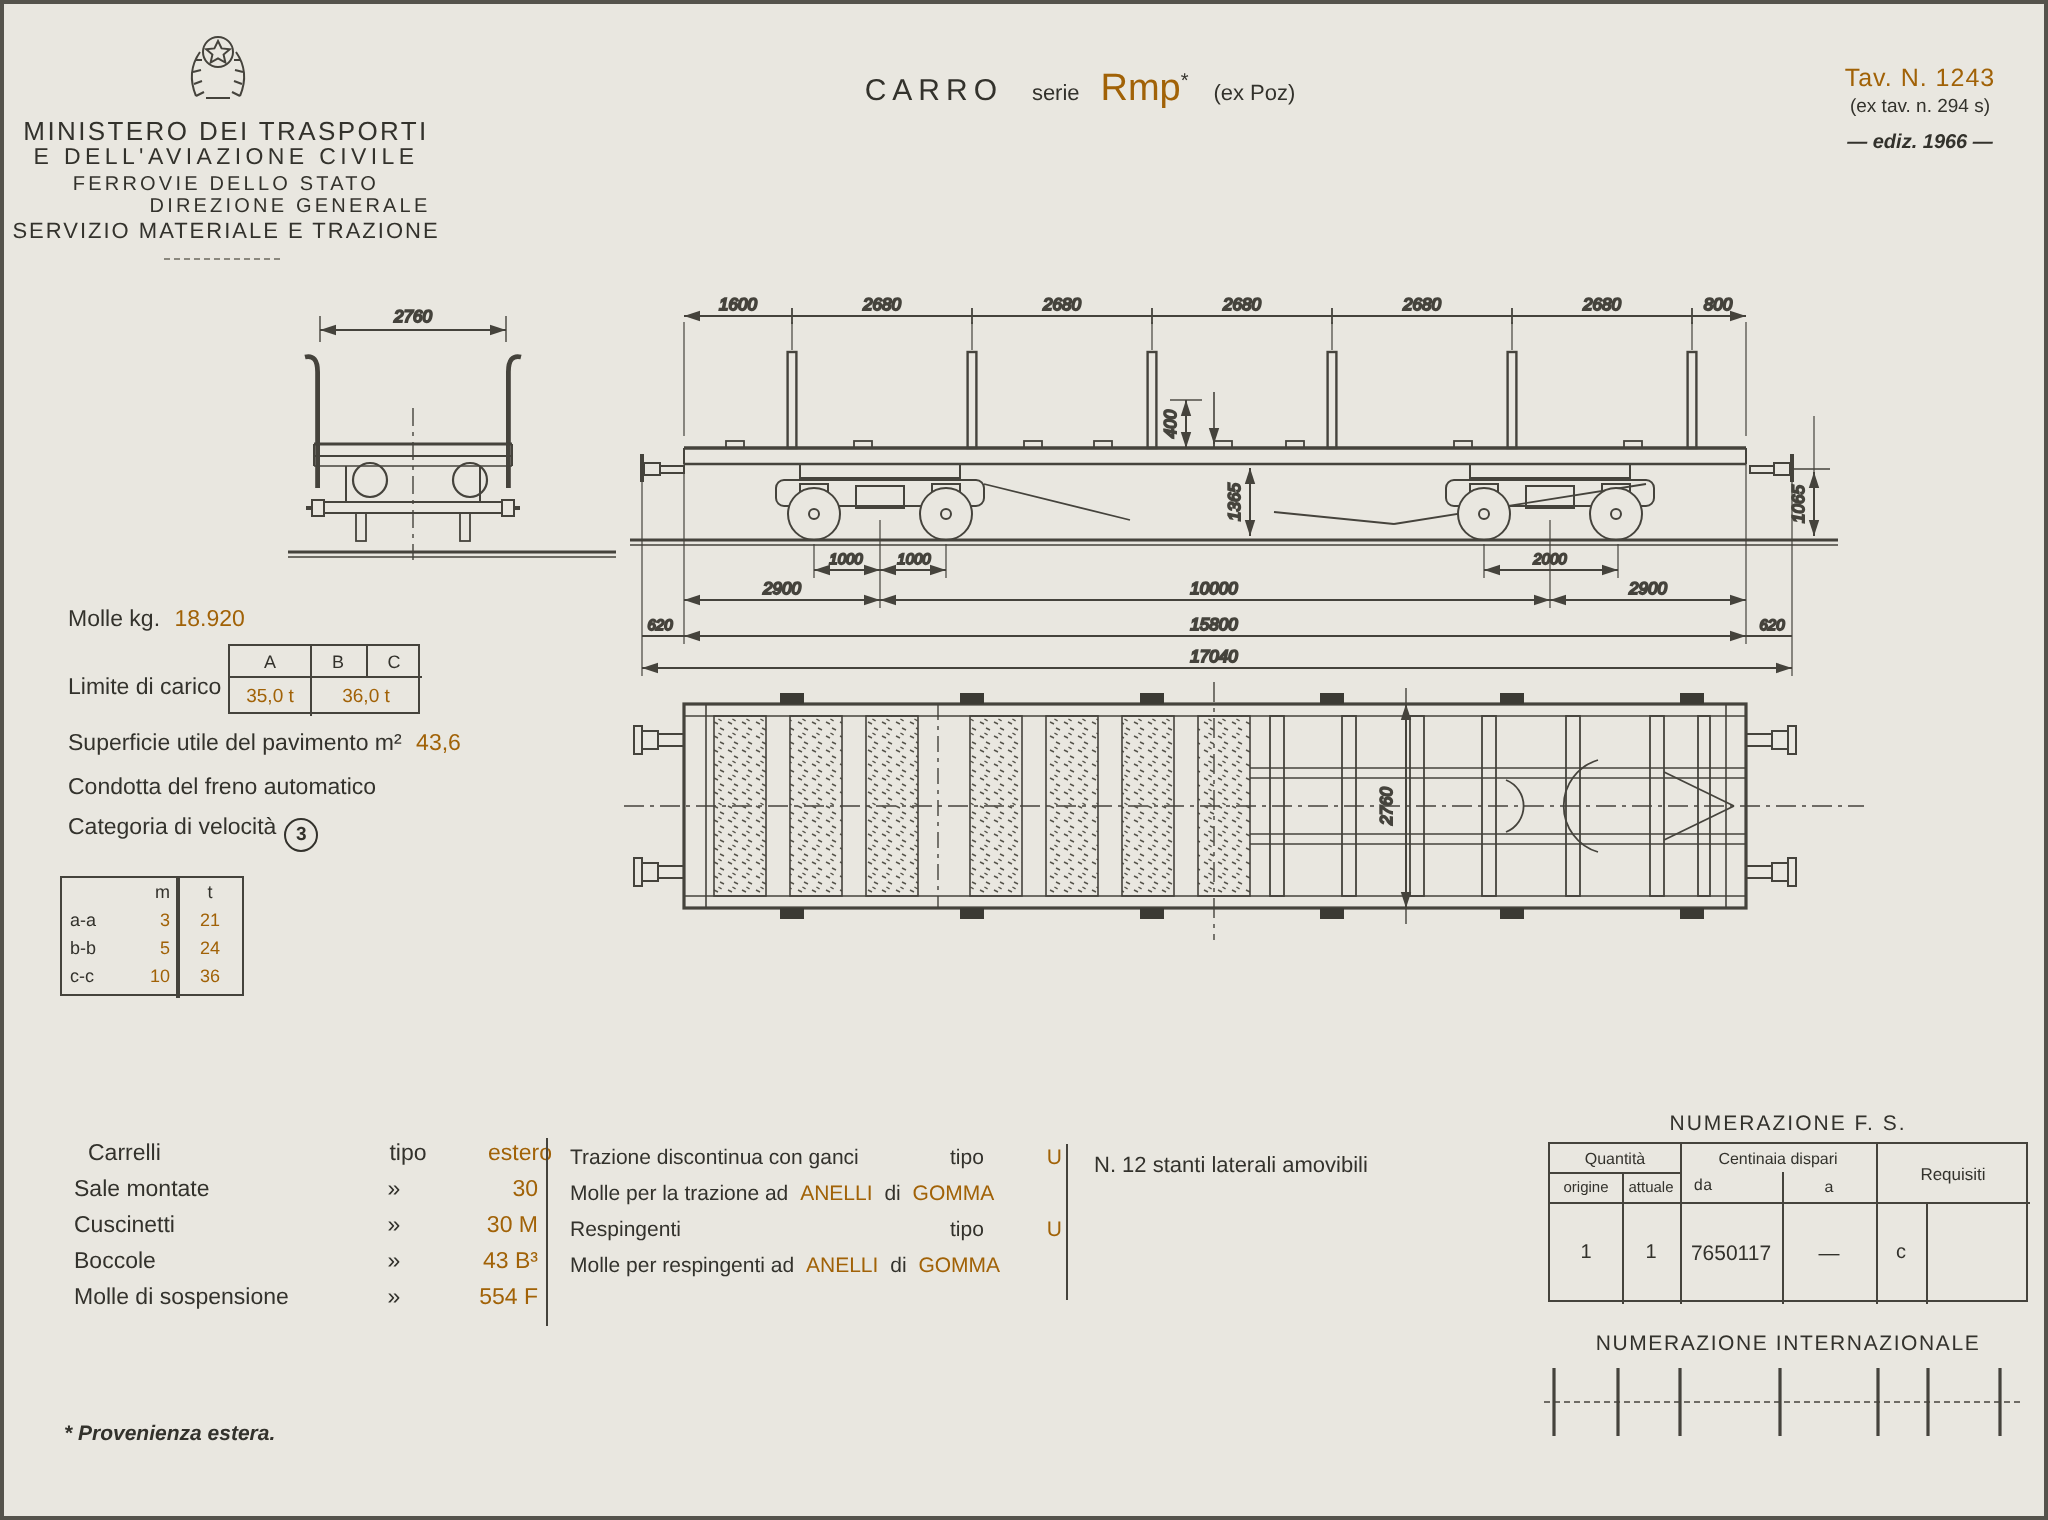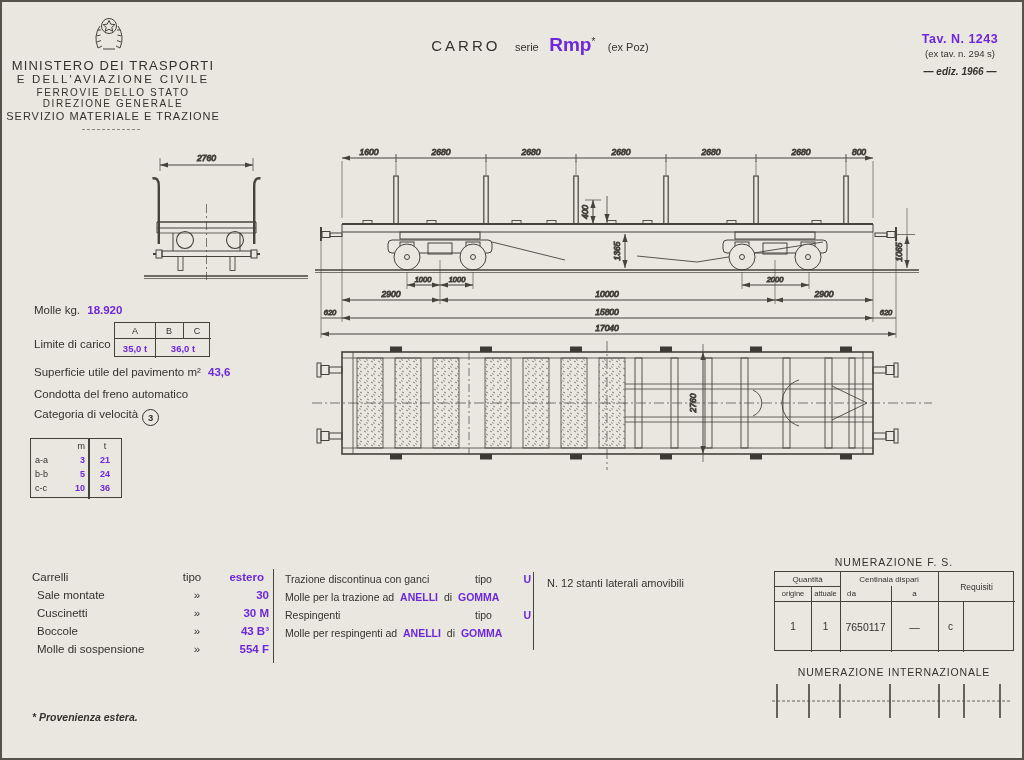--- a/index.html
+++ b/index.html
@@ -5,21 +5,21 @@
   html,body{margin:0;padding:0;background:#c9c7c0;}
   .sheet{
     position:relative;width:1020px;height:756px;
     background:#e9e7e0;
     border:2px solid #55534c;
     font-family:"Liberation Sans", sans-serif;
     color:#33322c;
     overflow:hidden;
   }
   .abs{position:absolute;white-space:nowrap;}
-  .b{font-weight:bold;color:#6d28d9;}
+  .b{font-weight:normal;color:#a16207;}
   .i{font-style:italic;font-weight:bold;}
   .ctr{text-align:center;}
   .tbl{position:absolute;border:1.2px solid #45433c;box-sizing:border-box;}
   .cell{position:absolute;display:flex;align-items:center;justify-content:center;box-sizing:border-box;}
   .vline{position:absolute;width:1.2px;background:#45433c;}
   .hline{position:absolute;height:1.2px;background:#45433c;}
   svg{position:absolute;overflow:visible;}
   svg .ln{stroke:#45433c;fill:none;}
   svg text.dim{font-family:"Liberation Sans",sans-serif;font-size:8.5px;font-style:italic;fill:#33322c;text-anchor:middle;}
   svg text.dims{font-size:7.5px;}
@@ -47,21 +47,21 @@
       <path d="M8,33 Q3,21 10,11"></path>
       <path d="M30,33 Q35,21 28,11"></path>
       <path d="M8,33 l4,-2 M7,27 l4,-1.5 M6.5,21 l4,-1 M7.5,15 l3.5,0"></path>
       <path d="M30,33 l-4,-2 M31,27 l-4,-1.5 M31.5,21 l-4,-1 M30.5,15 l-3.5,0"></path>
       <path d="M13,34 h12"></path>
     </g>
   </svg>
   <div class="abs ctr" style="left:0;top:56px;width:222px;font-size:13px;letter-spacing:1.2px;">MINISTERO DEI TRASPORTI</div>
   <div class="abs ctr" style="left:0;top:71px;width:222px;font-size:11.5px;letter-spacing:2.2px;">E DELL'AVIAZIONE CIVILE</div>
   <div class="abs ctr" style="left:0;top:85px;width:222px;font-size:10px;letter-spacing:1.6px;">FERROVIE DELLO STATO</div>
-  <div class="abs ctr" style="left:0;top:96px;width:222px;font-size:10px;letter-spacing:1.6px;">DIREZIONE GENERALE</div>
+  <div class="abs ctr" style="left:0;top:96px;width:222px;font-size:10px;letter-spacing:1.6px;padding-left:32px;">DIREZIONE GENERALE</div>
   <div class="abs ctr" style="left:0;top:108px;width:222px;font-size:11px;letter-spacing:1px;">SERVIZIO MATERIALE E TRAZIONE</div>
   <div class="abs" style="left:80px;top:127px;width:58px;border-top:1px dashed #8a887e;"></div>
 
   <div class="abs ctr" style="left:378px;top:32px;width:320px;">
     <span style="font-size:15px;letter-spacing:3px;">CARRO</span>
     <span style="font-size:11px;margin-left:10px;">serie</span>
     <span class="b" style="font-size:19px;margin-left:6px;">Rmp</span><sup style="font-size:10px;">*</sup>
     <span style="font-size:11px;margin-left:8px;">(ex Poz)</span>
   </div>
 
@@ -372,21 +372,21 @@
     <div class="cell b" style="left:26px;top:14px;width:28px;height:14px;justify-content:flex-end;font-size:9px;">3</div>
     <div class="cell b" style="left:59px;top:14px;width:30px;height:14px;font-size:9px;">21</div>
     <div class="cell" style="left:4px;top:28px;width:22px;height:14px;justify-content:flex-start;font-size:9px;">b-b</div>
     <div class="cell b" style="left:26px;top:28px;width:28px;height:14px;justify-content:flex-end;font-size:9px;">5</div>
     <div class="cell b" style="left:59px;top:28px;width:30px;height:14px;font-size:9px;">24</div>
     <div class="cell" style="left:4px;top:42px;width:22px;height:14px;justify-content:flex-start;font-size:9px;">c-c</div>
     <div class="cell b" style="left:26px;top:42px;width:28px;height:14px;justify-content:flex-end;font-size:9px;">10</div>
     <div class="cell b" style="left:59px;top:42px;width:30px;height:14px;font-size:9px;">36</div>
   </div>
 
-  <div class="abs eqrow" style="left:30px;top:569px;">
+  <div class="abs eqrow" style="left:42px;top:569px;">
     <span class="lab">Carrelli</span>
     <span class="tip">tipo</span>
     <span class="val b">estero</span>
   </div>
   <div class="abs eqrow" style="left:35px;top:587px;">
     <span class="lab">Sale montate</span>
     <span class="tip">»</span>
     <span class="val b">30</span>
   </div>
   <div class="abs eqrow" style="left:35px;top:605px;">

